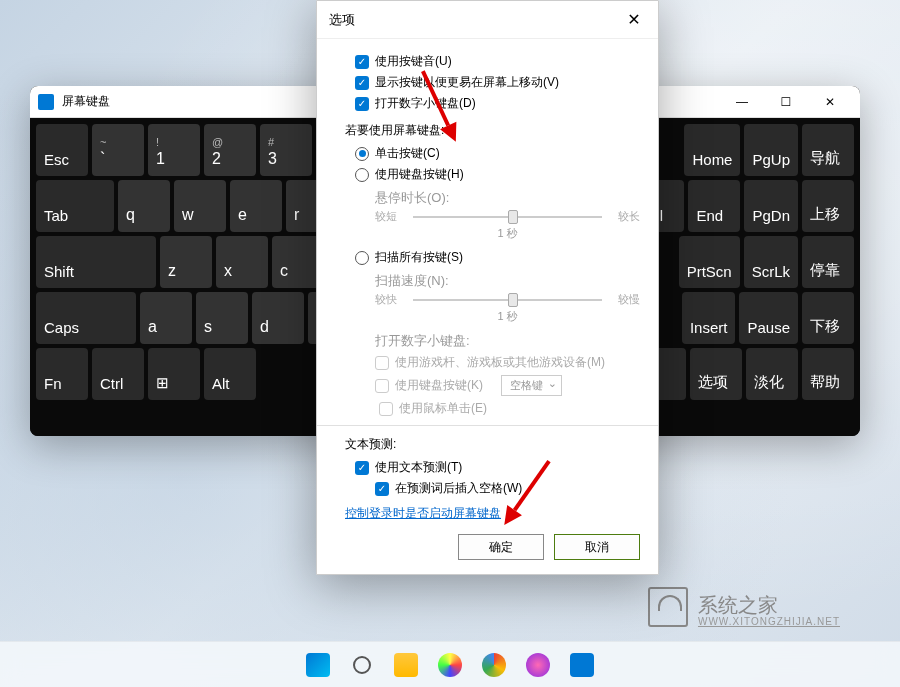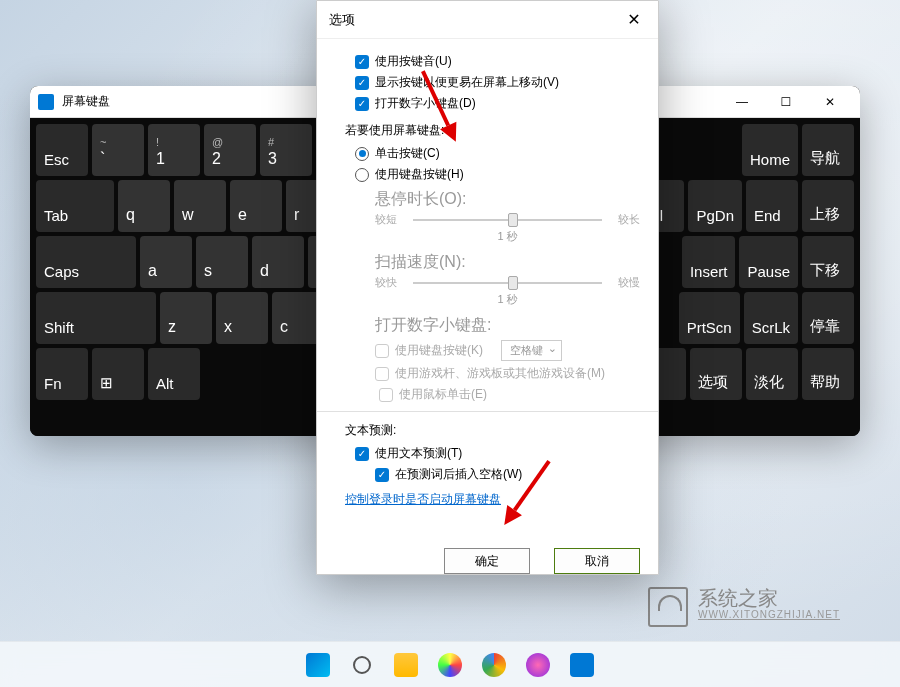--- a/index.html
+++ b/index.html
@@ -33,52 +33,52 @@
     .opt-row { display: flex; align-items: center; gap: 6px; margin: 4px 0; padding-left: 20px; }
     .opt-row.top { padding-left: 20px; }
     .opt-check { width: 14px; height: 14px; background: #0078d4; border-radius: 3px; display: flex; align-items: center; justify-content: center; color: #fff; font-size: 10px; }
     .opt-check.unchecked { background: #fff; border: 1px solid #888; }
     .opt-radio { width: 14px; height: 14px; border: 1px solid #555; border-radius: 50%; display: flex; align-items: center; justify-content: center; }
     .opt-radio.selected::after { content: ""; width: 7px; height: 7px; background: #0078d4; border-radius: 50%; }
     .opt-label { font-size: 12px; }
     
     .section-label { font-size: 12px; margin: 10px 0 6px 10px; color: #000; }
     .sub-section { padding-left: 40px; margin-top: 6px; }
-    .slider-label { font-size: 16px; color: #999; margin: 4px 0 2px 0; }
+    .slider-label { font-size: 13px; color: #999; margin: 4px 0 2px 0; }
     .slider-row { display: flex; align-items: center; gap: 12px; font-size: 11px; color: #aaa; }
     .slider-track { flex: 1; height: 2px; background: #ccc; position: relative; margin: 0 4px; }
     .slider-thumb { position: absolute; left: 50%; top: -6px; width: 10px; height: 14px; background: #e8e8e8; border: 1px solid #aaa; border-radius: 2px; }
     .slider-value { text-align: center; font-size: 11px; color: #999; margin: 2px 0 8px 0; }
     
     .disabled { color: #aaa; }
     .disabled .opt-check { border-color: #ccc; }
     
     .divider { border-top: 1px solid #e0e0e0; margin: 8px -18px; }
     
     .combo { border: 1px solid #ccc; padding: 2px 18px 2px 8px; font-size: 11px; color: #999; margin-left: 12px; position: relative; }
     .combo::after { content: "⌄"; position: absolute; right: 4px; top: 1px; color: #999; }
     
     .link { color: #0066cc; font-size: 12px; margin: 8px 0 0 10px; display: block; text-decoration: underline; }
     
-    .dialog-footer { position: absolute; bottom: 0; right: 18px; display: flex; gap: 24px; }
+    .dialog-footer { position: absolute; bottom: 14px; right: 18px; display: flex; gap: 10px; }
     .dbtn { width: 86px; height: 26px; border: 1px solid #4d7c0f; background: #fdfdfd; font-size: 12px; display: flex; align-items: center; justify-content: center; }
     .dbtn.primary { border: 1px solid #888; }
     
     
     .arrow1 { position: absolute; left: 437px; top: 66px; z-index: 20; transform: rotate(-25deg); }
     .arrow2 { position: absolute; left: 524px; top: 456px; z-index: 20; transform: rotate(35deg); }
     .arrow-line { width: 4px; height: 60px; background: #d00; }
     .arrow-head { width: 0; height: 0; border-left: 9px solid transparent; border-right: 9px solid transparent; border-top: 18px solid #d00; margin-left: -7px; }
     
     
     .taskbar { position: absolute; bottom: 0; left: 0; width: 100%; height: 46px; background: rgba(245,248,252,0.85); backdrop-filter: blur(10px); display: flex; align-items: center; justify-content: center; gap: 6px; border-top: 1px solid rgba(0,0,0,0.05); }
     .tb-icon { width: 38px; height: 38px; display: flex; align-items: center; justify-content: center; border-radius: 4px; }
     .tb-icon-inner { width: 24px; height: 24px; border-radius: 4px; }
     
-    .watermark { position: absolute; right: 60px; bottom: 60px; color: #888; font-size: 20px; z-index: 5; display: flex; align-items: flex-start; gap: 10px; }
+    .watermark { position: absolute; right: 60px; bottom: 60px; color: #888; font-size: 20px; z-index: 5; display: flex; align-items: flex-end; gap: 10px; }
     .watermark-icon { width: 40px; height: 40px; border: 2px solid #888; border-radius: 3px; position: relative; }
     .watermark-icon::after { content: ""; position: absolute; left: 8px; top: 6px; width: 20px; height: 14px; border: 2px solid #888; border-bottom: none; border-radius: 12px 12px 0 0; }
     .watermark-text { display: flex; flex-direction: column; line-height: 1.1; }
     .watermark-sub { font-size: 10px; letter-spacing: 1px; color: #999; text-decoration: underline; }
   </style>
 </head>
 <body>
 
 <div class="wallpaper-swirl"></div>
 
@@ -96,62 +96,64 @@
     <div class="osk-row">
       <div class="osk-key small side">Esc</div>
       <div class="osk-key"><span class="sup">~</span>`</div>
       <div class="osk-key"><span class="sup">!</span>1</div>
       <div class="osk-key"><span class="sup">@</span>2</div>
       <div class="osk-key"><span class="sup">#</span>3</div>
       <div class="osk-key"><span class="sup">$</span>4</div>
       <div class="osk-key"><span class="sup">%</span>5</div>
       <div style="flex:1"></div>
       <div class="osk-key side small">Home</div>
+      <div class="osk-key side small">PgUp</div>
       <div class="osk-key side small">导航</div>
     </div>
     <div class="osk-row">
       <div class="osk-key small side wide">Tab</div>
       <div class="osk-key">q</div>
       <div class="osk-key">w</div>
       <div class="osk-key">e</div>
       <div class="osk-key">r</div>
       <div class="osk-key">t</div>
       <div class="osk-key">y</div>
       <div style="flex:1"></div>
       <div class="osk-key side small">Del</div>
+      <div class="osk-key side small">End</div>
       <div class="osk-key side small">PgDn</div>
-      <div class="osk-key side small">End</div>
       <div class="osk-key side small">上移</div>
+    </div>
+    <div class="osk-row">
+      <div class="osk-key small side wider" style="min-width:120px">Shift</div>
+      <div class="osk-key">z</div>
+      <div class="osk-key">x</div>
+      <div class="osk-key">c</div>
+      <div class="osk-key">v</div>
+      <div class="osk-key">b</div>
+      <div style="flex:1"></div>
+      <div class="osk-key side small">PrtScn</div>
+      <div class="osk-key side small">ScrLk</div>
+      <div class="osk-key side small">停靠</div>
     </div>
     <div class="osk-row">
       <div class="osk-key small side wider">Caps</div>
       <div class="osk-key">a</div>
       <div class="osk-key">s</div>
       <div class="osk-key">d</div>
       <div class="osk-key">f</div>
       <div class="osk-key">g</div>
       <div style="flex:1"></div>
       <div class="osk-key side small">Insert</div>
       <div class="osk-key side small">Pause</div>
       <div class="osk-key side small">下移</div>
     </div>
     <div class="osk-row">
-      <div class="osk-key small side wider" style="min-width:120px">Shift</div>
-      <div class="osk-key">z</div>
-      <div class="osk-key">x</div>
-      <div class="osk-key">c</div>
-      <div class="osk-key">v</div>
-      <div class="osk-key">b</div>
-      <div style="flex:1"></div>
-      <div class="osk-key side small">PrtScn</div>
-      <div class="osk-key side small">ScrLk</div>
-      <div class="osk-key side small">停靠</div>
-    </div>
-    <div class="osk-row">
       <div class="osk-key small side">Fn</div>
+      <div class="osk-key small side">Ctrl</div>
       <div class="osk-key small side">⊞</div>
       <div class="osk-key small side">Alt</div>
       <div style="flex:1"></div>
       <div class="osk-key side small">□</div>
       <div class="osk-key side small">选项</div>
       <div class="osk-key side small">淡化</div>
       <div class="osk-key side small">帮助</div>
     </div>
   </div>
 </div>
@@ -190,41 +192,45 @@
       <div class="slider-row">
         <span>较短</span>
         <div class="slider-track">
             <div class="slider-thumb"></div>
           </div>
         <span>较长</span>
       </div>
       <div class="slider-value">1 秒</div>
     </div>
 
+    <div class="opt-row">
+        <div class="opt-radio"></div>
+        <span class="opt-label">扫描所有按键(S)</span>
+      </div>
 
     <div class="sub-section disabled">
       <div class="slider-label">扫描速度(N):</div>
       <div class="slider-row">
         <span>较快</span>
         <div class="slider-track">
             <div class="slider-thumb"></div>
           </div>
         <span>较慢</span>
       </div>
       <div class="slider-value">1 秒</div>
 
       <div class="slider-label">打开数字小键盘:</div>
       <div class="opt-row" style="padding-left:0">
         <div class="opt-check unchecked"></div>
+        <span class="opt-label">使用游戏杆、游戏板或其他游戏设备(M)</span>
+      </div>
+      <div class="opt-row" style="padding-left:0">
+        <div class="opt-check unchecked"></div>
         <span class="opt-label">使用键盘按键(K)</span>
         <span class="combo">空格键</span>
-      </div>
-      <div class="opt-row" style="padding-left:0">
-        <div class="opt-check unchecked"></div>
-        <span class="opt-label">使用游戏杆、游戏板或其他游戏设备(M)</span>
       </div>
       <div class="opt-row" style="padding-left:4px">
         <div class="opt-check unchecked"></div>
         <span class="opt-label">使用鼠标单击(E)</span>
       </div>
     </div>
 
     <div class="divider"></div>
 
     <div class="section-label">文本预测:</div>

